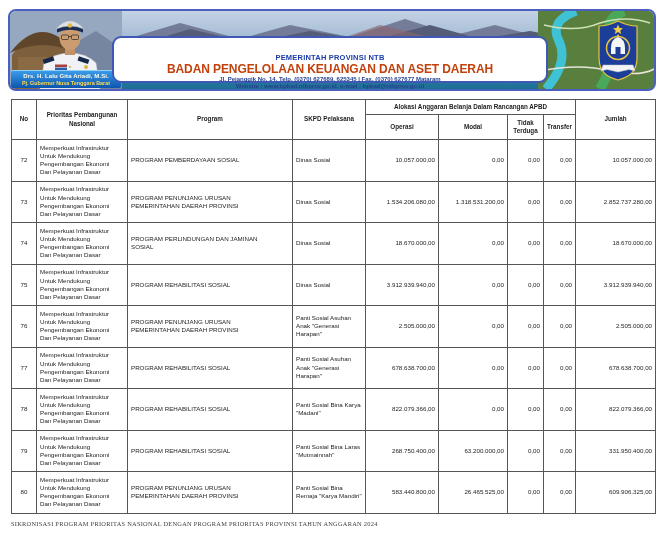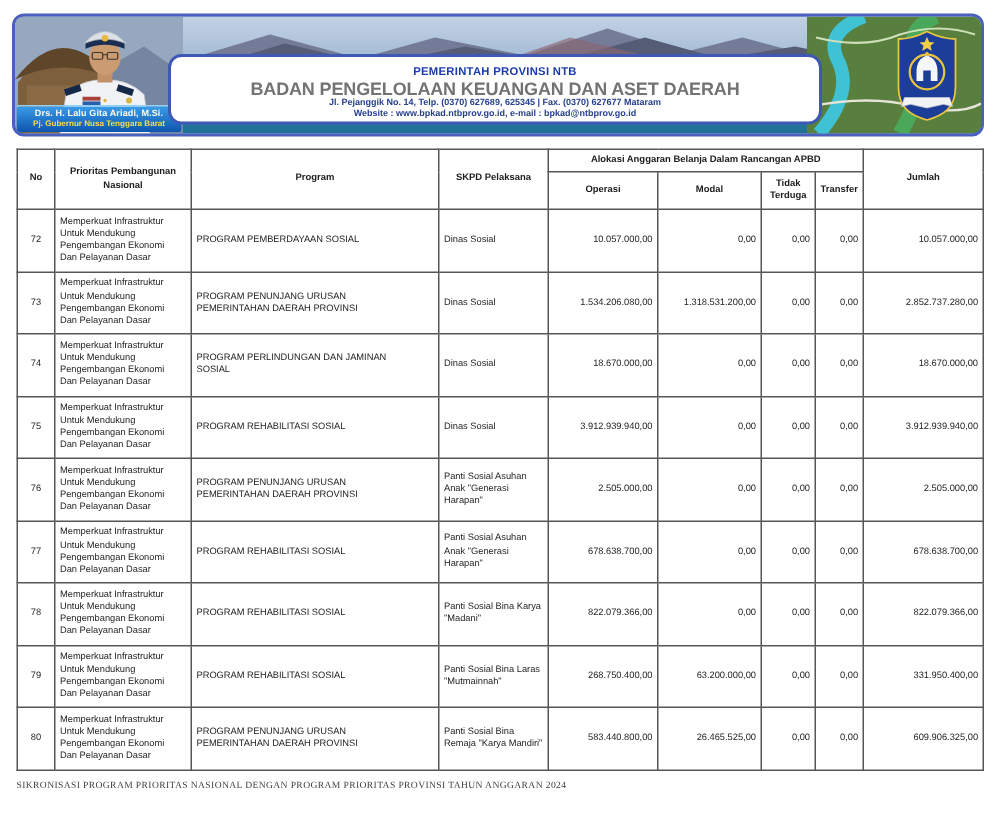--- a/index.html
+++ b/index.html
@@ -11,23 +11,23 @@
           border:2px solid #4a5fbe;border-radius:8px;overflow:hidden;background:#8ba9c9;}
   .backdrop{position:absolute;left:0;top:0;width:644px;height:78px;}
   .official{position:absolute;left:0;top:0;width:112px;height:78px;}
   .nameplate{position:absolute;left:1px;top:59px;width:110px;height:18px;
              background:linear-gradient(#3a9be8,#0c55ae);border-top:1px solid #8fd0f4;
              border-radius:2px;text-align:center;padding-top:2px;box-sizing:border-box;}
   .nameplate .nm{font-size:6px;font-weight:bold;color:#fffbe8;line-height:7px;letter-spacing:.1px;}
   .nameplate .tt{font-size:5.4px;font-weight:bold;color:#ffd94e;line-height:7px;}
   .letterbox{position:absolute;left:102px;top:25px;width:436px;height:47px;box-sizing:border-box;
              border:2px solid #3f58b6;border-radius:9px;background:#ffffff;text-align:center;
-             padding-top:6px;}
+             padding-top:16px;}
   .lb1{font-size:7.5px;font-weight:bold;color:#1b3caa;letter-spacing:.2px;line-height:8.5px;}
-  .lb2{font-size:12px;font-weight:bold;color:#737373;line-height:13px;letter-spacing:-.1px;white-space:nowrap;}
+  .lb2{font-size:12px;font-weight:bold;color:#c2410c;line-height:13px;letter-spacing:-.1px;white-space:nowrap;}
   .lb3,.lb4{font-size:6px;font-weight:bold;color:#27418f;line-height:7px;}
   .crest{position:absolute;right:14px;top:7px;width:44px;height:64px;}
 
   
   table.doc{position:absolute;left:11px;top:99px;width:644px;border-collapse:collapse;
             table-layout:fixed;font-size:6.2px;line-height:1.32;color:#1d1d1d;}
   table.doc th,table.doc td{border:1px solid #565656;overflow:hidden;}
   table.doc th{font-weight:bold;text-align:center;vertical-align:middle;padding:1px 2px;font-size:6.3px;}
   table.doc td{padding:2px 3px;vertical-align:middle;}
   thead tr.h1{height:15px;}

